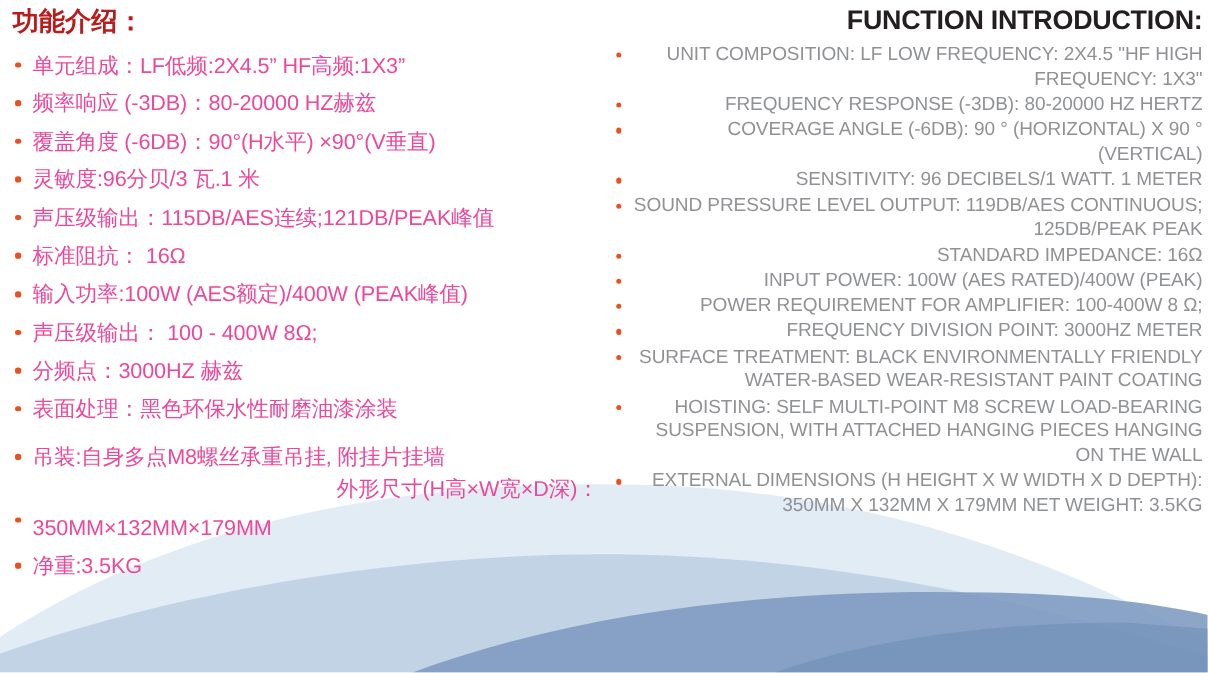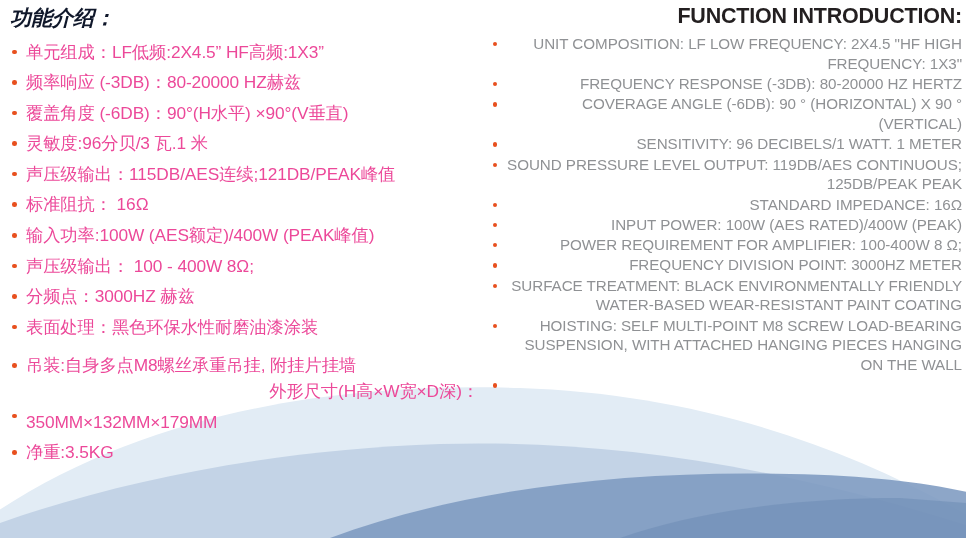--- a/index.html
+++ b/index.html
@@ -50,26 +50,25 @@
 
   #col-en {
     width: 481px;
     padding: 4px 4px 0 4px;
     text-align: right;
   }
 
   .heading-cn {
     font-size: 21px;
     font-weight: bold;
-    color: #0f172a;
+    color: #b91c1c;
     letter-spacing: 0px;
     margin: 0 0 9px 0;
     line-height: 1.12;
     white-space: nowrap;
-    font-style: italic;
   }
 
   .heading-en {
     font-size: 21.5px;
     font-weight: bold;
     color: #231f20;
     letter-spacing: -0.2px;
     margin: 0 0 6px 0;
     line-height: 1.12;
     white-space: nowrap;
@@ -177,17 +176,17 @@
         <li class="li-en"><span class="bullet"></span><span>FREQUENCY RESPONSE (-3DB): 80-20000 HZ HERTZ</span></li>
         <li class="li-en"><span class="bullet"></span><span>COVERAGE ANGLE (-6DB): 90 ° (HORIZONTAL) X 90 ° (VERTICAL)</span></li>
         <li class="li-en"><span class="bullet"></span><span>SENSITIVITY: 96 DECIBELS/1 WATT. 1 METER</span></li>
         <li class="li-en"><span class="bullet"></span><span>SOUND PRESSURE LEVEL OUTPUT: 119DB/AES CONTINUOUS; 125DB/PEAK PEAK</span></li>
         <li class="li-en"><span class="bullet"></span><span>STANDARD IMPEDANCE: 16Ω</span></li>
         <li class="li-en"><span class="bullet"></span><span>INPUT POWER: 100W (AES RATED)/400W (PEAK)</span></li>
         <li class="li-en"><span class="bullet"></span><span>POWER REQUIREMENT FOR AMPLIFIER: 100-400W 8 Ω;</span></li>
         <li class="li-en"><span class="bullet"></span><span>FREQUENCY DIVISION POINT: 3000HZ METER</span></li>
         <li class="li-en"><span class="bullet"></span><span>SURFACE TREATMENT: BLACK ENVIRONMENTALLY FRIENDLY WATER-BASED WEAR-RESISTANT PAINT COATING</span></li>
         <li class="li-en"><span class="bullet"></span><span>HOISTING: SELF MULTI-POINT M8 SCREW LOAD-BEARING SUSPENSION, WITH ATTACHED HANGING PIECES HANGING ON THE WALL</span></li>
-        <li class="li-en"><span class="bullet"></span></li>
+        <li class="li-en"><span class="bullet"></span><span>EXTERNAL DIMENSIONS (H HEIGHT X W WIDTH X D DEPTH): 350MM X 132MM X 179MM NET WEIGHT: 3.5KG</span></li>
       </ul>
   </div>
 
 </div>
 
 </body></html>

